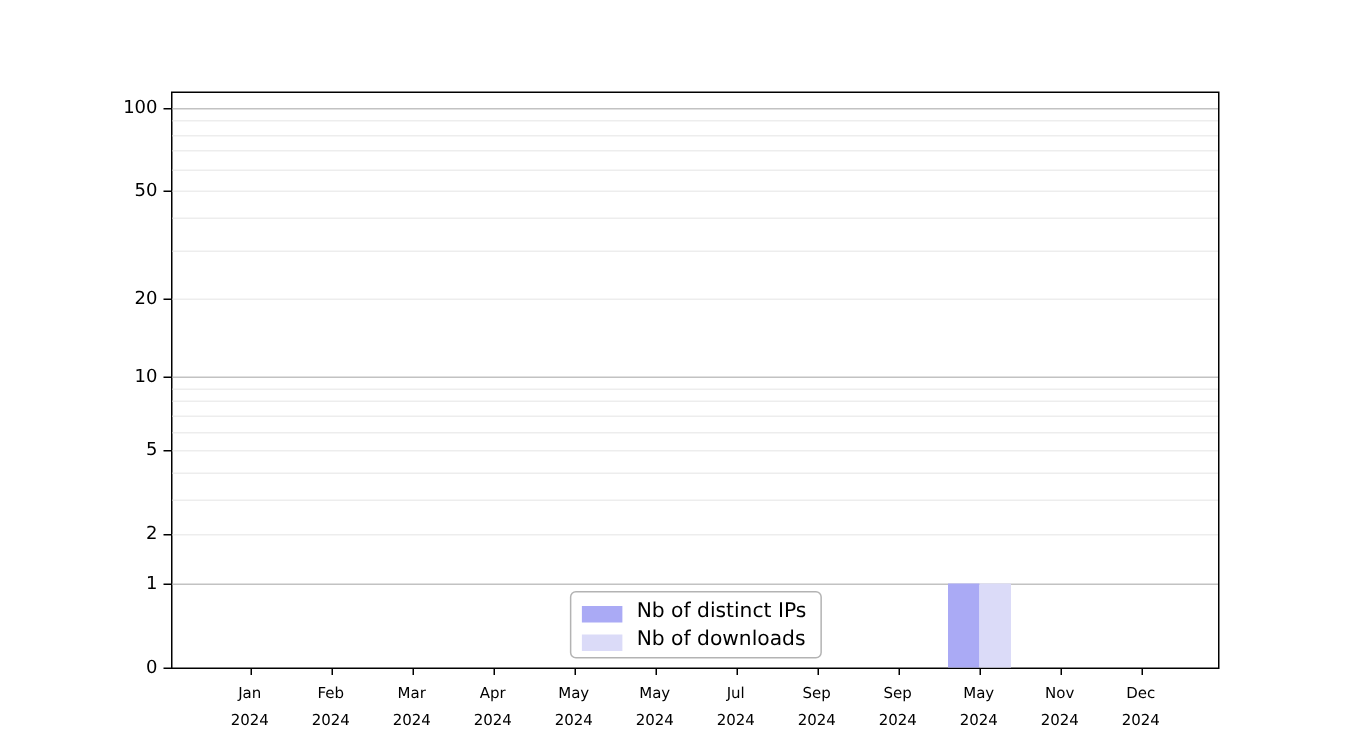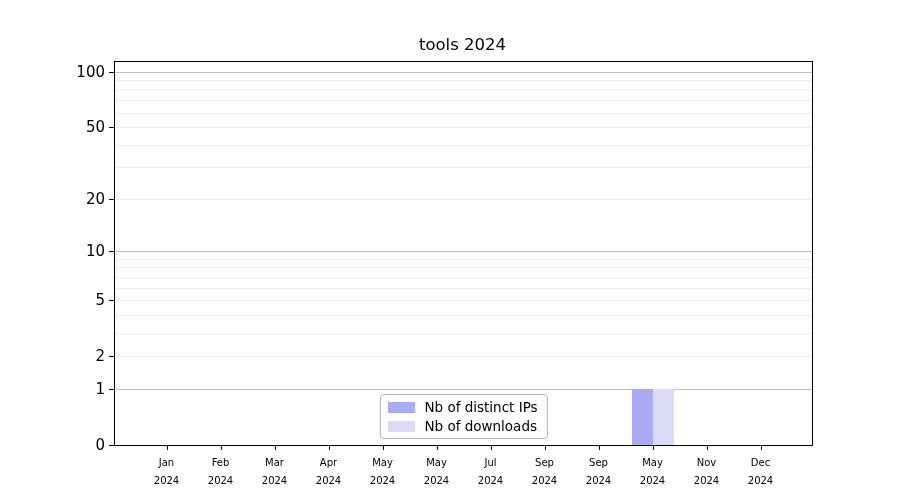--- a/index.html
+++ b/index.html
@@ -13,42 +13,41 @@
     text-align:center; font-size:16.5px; line-height:20px;
   }
   .plot {
     position:absolute; left:114px; top:61px; width:697px; height:383px;
     border:1px solid #000000;
   }
   .grid { position:absolute; left:0; right:0; height:1px; }
   .ytick { position:absolute; left:-6px; width:5px; height:1px; background:#000; margin-top:0px; }
   .ylabel {
     position:absolute; left:-66px; width:56px; text-align:right;
-    font-size:15px; line-height:13px; transform:translateY(-50%);
+    font-size:12px; line-height:13px; transform:translateY(-50%);
   }
   .xtick { position:absolute; top:calc(100% + 1px); width:1px; height:4px; background:#000; }
   .xlabel {
     position:absolute; top:calc(100% + 9px); width:60px; text-align:center;
     font-size:10px; line-height:17.5px;
   }
   .bar { position:absolute; bottom:0; width:21px; }
   .legend {
     position:absolute; left:50%; bottom:6px; transform:translateX(-50%);
     background:#ffffff; border:1px solid #b3b3b3; border-radius:4px;
     padding:4px 9px 4px 7px; display:flex; flex-direction:column; gap:3px;
     font-size:13.5px; line-height:16px; white-space:nowrap;
   }
-  .legend-row { display:flex; align-items:center; gap:10px; }
+  .legend-row { display:flex; align-items:flex-end; gap:10px; }
   .swatch { display:inline-block; width:27px; height:11px; }
 </style>
 </head>
 <body>
 
 <div class="canvas">
-  <div class="title">tools 2024</div>
   <div class="plot">
     <div class="grid" style="top: 294.159px; background: rgb(237, 237, 237);"></div>
       <div class="grid" style="top: 270.895px; background: rgb(237, 237, 237);"></div>
       <div class="grid" style="top: 252.85px; background: rgb(237, 237, 237);"></div>
       <div class="grid" style="top: 238.107px; background: rgb(237, 237, 237);"></div>
       <div class="grid" style="top: 225.641px; background: rgb(237, 237, 237);"></div>
       <div class="grid" style="top: 214.843px; background: rgb(237, 237, 237);"></div>
       <div class="grid" style="top: 205.318px; background: rgb(237, 237, 237);"></div>
       <div class="grid" style="top: 196.798px; background: rgb(237, 237, 237);"></div>
       <div class="grid" style="top: 136.8px; background: rgb(237, 237, 237);"></div>

